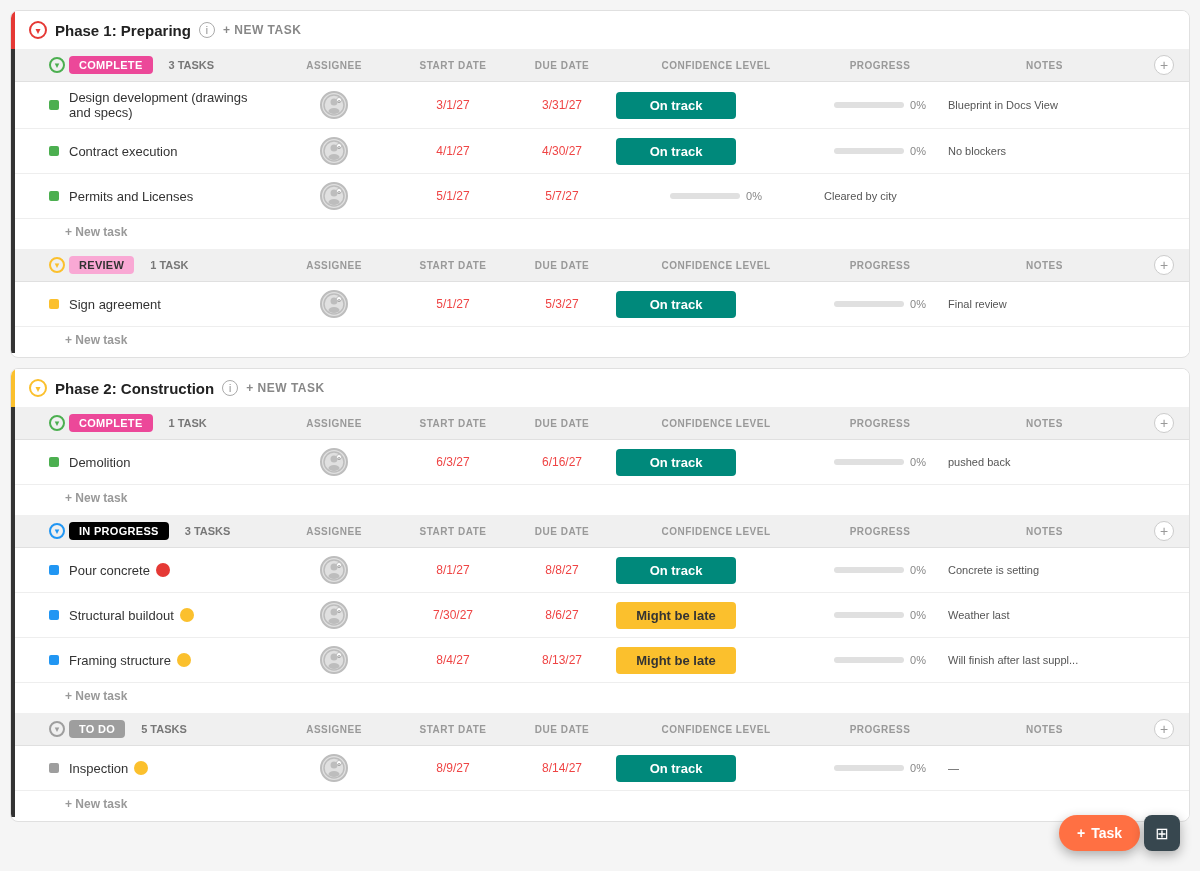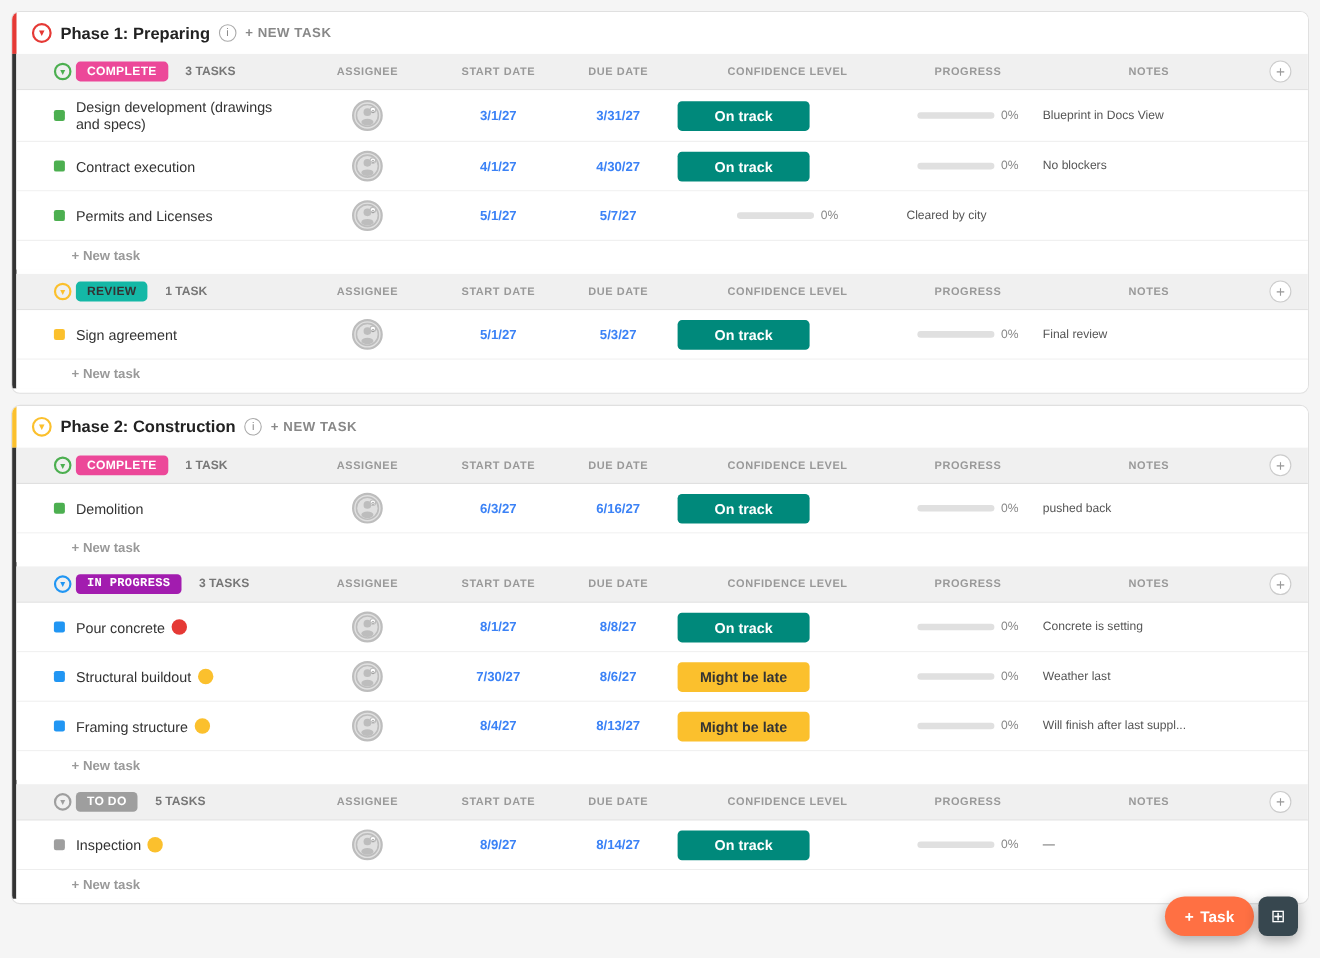--- a/index.html
+++ b/index.html
@@ -91,22 +91,22 @@
       display: inline-flex;
       align-items: center;
       padding: 3px 10px;
       border-radius: 4px;
       font-size: 11px;
       font-weight: 700;
       color: #fff;
       letter-spacing: 0.3px;
     }
     .badge-complete { background: #ec4899; }
-    .badge-review { background: #14b8a6; color: #333; }
-    .badge-in-progress { background: #a21caf; font-family: Liberation Mono, monospace; }
+    .badge-review { background: #f9a8d4; color: #333; }
+    .badge-in-progress { background: #000000; }
     .badge-todo { background: #9e9e9e; }
 
     .group-task-count {
       font-size: 11px;
       color: #777;
       font-weight: 600;
       padding-left: 8px;
     }
 
     .col-label {
@@ -192,22 +192,21 @@
       background: #e0e0e0;
       border: 2px solid #bdbdbd;
       display: flex; align-items: center; justify-content: center;
       position: relative;
       overflow: hidden;
     }
 
     .date-cell {
       text-align: center;
       font-size: 12px;
-      color: #3b82f6;
-      font-weight: bold;
+      color: #ef4444;
     }
 
     .confidence-cell {
       display: flex;
       align-items: center;
       justify-content: flex-start;
     }
 
     .confidence-badge {
       padding: 6px 20px;

